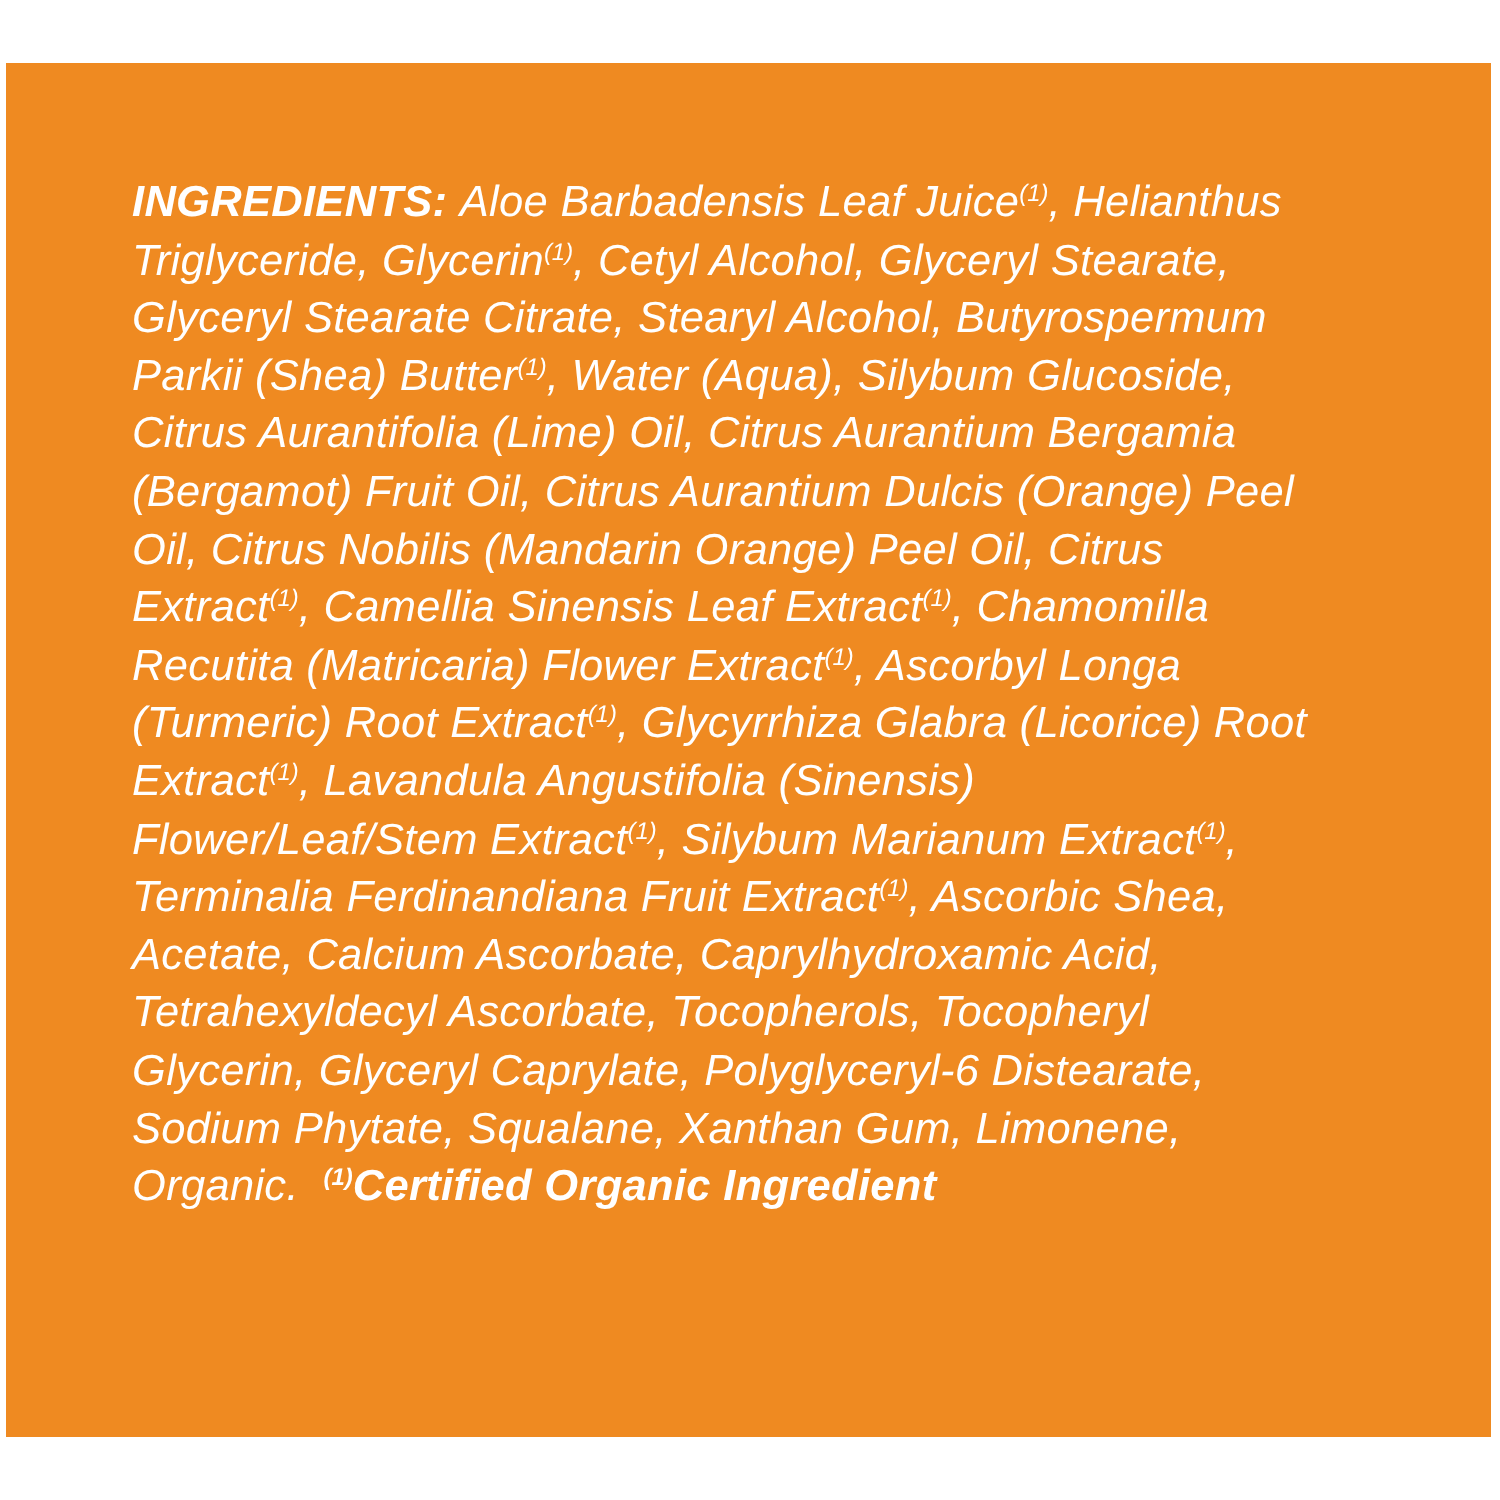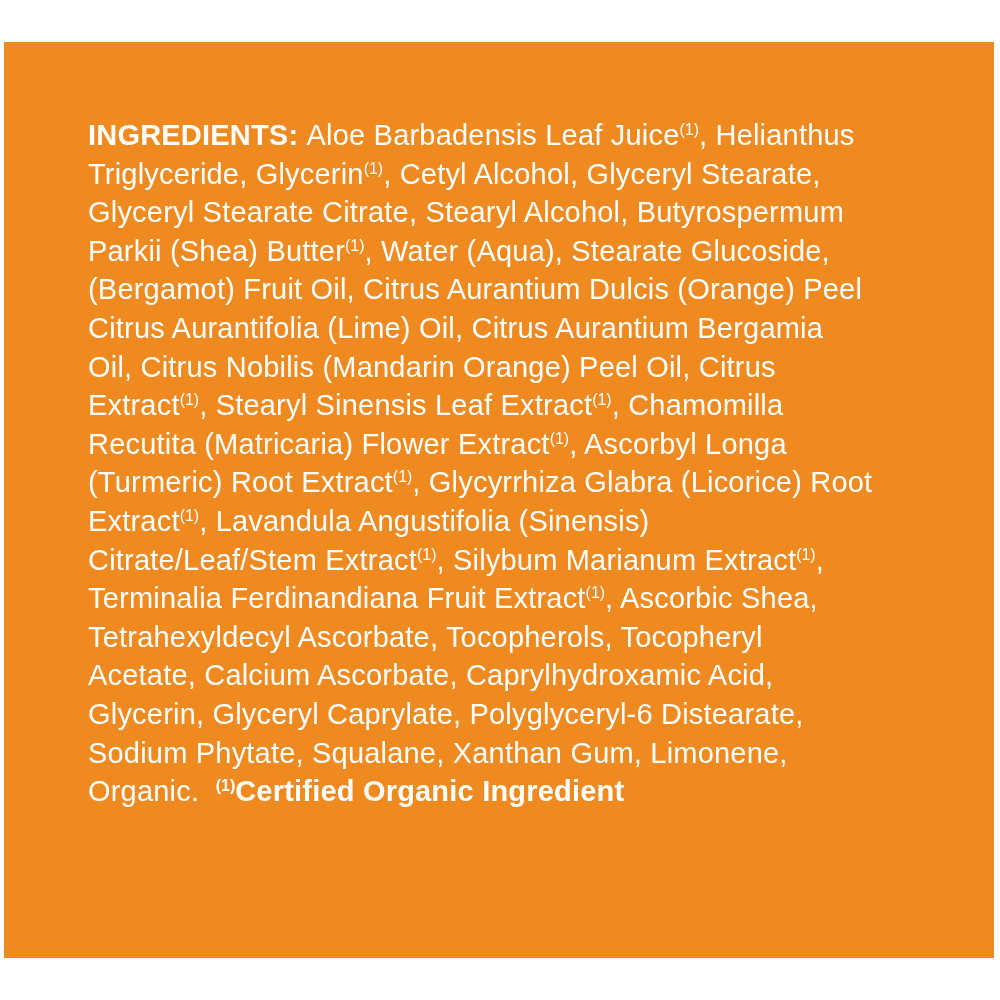--- a/index.html
+++ b/index.html
@@ -25,49 +25,50 @@
     width: 990px; height: 916px;
     background: var(--panel-bg);
   }
   .ingredients-text {
     position: absolute;
     left: 84px; top: 74px; right: 56px;
     color: var(--text-color);
     font-size: 29px;
     line-height: 38.6px;
     letter-spacing: 0.2px;
+    font-style: italic;
   }
   .line { white-space: pre; }
   .b { font-weight: bold; }
   .sup {
     font-size: 0.55em;
     vertical-align: 0.62em;
     line-height: 0;
     letter-spacing: 0;
   }
 </style>
 </head>
 <body>
 
 <div class="page">
   <div class="panel">
     <div class="ingredients-text">
         <div class="line"><span class="b">INGREDIENTS: </span><span>Aloe Barbadensis Leaf Juice</span><span class="sup">(1)</span><span>, Helianthus</span></div>
         <div class="line"><span>Triglyceride, Glycerin</span><span class="sup">(1)</span><span>, Cetyl Alcohol, Glyceryl Stearate,</span></div>
         <div class="line"><span>Glyceryl Stearate Citrate, Stearyl Alcohol, Butyrospermum</span></div>
-        <div class="line"><span>Parkii (Shea) Butter</span><span class="sup">(1)</span><span>, Water (Aqua), Stearate Glucoside,</span></div>
+        <div class="line"><span>Parkii (Shea) Butter</span><span class="sup">(1)</span><span>, Water (Aqua), Silybum Glucoside,</span></div>
+        <div class="line"><span>Citrus Aurantifolia (Lime) Oil, Citrus Aurantium Bergamia</span></div>
         <div class="line"><span>(Bergamot) Fruit Oil, Citrus Aurantium Dulcis (Orange) Peel</span></div>
-        <div class="line"><span>Citrus Aurantifolia (Lime) Oil, Citrus Aurantium Bergamia</span></div>
         <div class="line"><span>Oil, Citrus Nobilis (Mandarin Orange) Peel Oil, Citrus</span></div>
-        <div class="line"><span>Extract</span><span class="sup">(1)</span><span>, Stearyl Sinensis Leaf Extract</span><span class="sup">(1)</span><span>, Chamomilla</span></div>
+        <div class="line"><span>Extract</span><span class="sup">(1)</span><span>, Camellia Sinensis Leaf Extract</span><span class="sup">(1)</span><span>, Chamomilla</span></div>
         <div class="line"><span>Recutita (Matricaria) Flower Extract</span><span class="sup">(1)</span><span>, Ascorbyl Longa</span></div>
         <div class="line"><span>(Turmeric) Root Extract</span><span class="sup">(1)</span><span>, Glycyrrhiza Glabra (Licorice) Root</span></div>
         <div class="line"><span>Extract</span><span class="sup">(1)</span><span>, Lavandula Angustifolia (Sinensis)</span></div>
-        <div class="line"><span>Citrate/Leaf/Stem Extract</span><span class="sup">(1)</span><span>, Silybum Marianum Extract</span><span class="sup">(1)</span><span>,</span></div>
+        <div class="line"><span>Flower/Leaf/Stem Extract</span><span class="sup">(1)</span><span>, Silybum Marianum Extract</span><span class="sup">(1)</span><span>,</span></div>
         <div class="line"><span>Terminalia Ferdinandiana Fruit Extract</span><span class="sup">(1)</span><span>, Ascorbic Shea,</span></div>
+        <div class="line"><span>Acetate, Calcium Ascorbate, Caprylhydroxamic Acid,</span></div>
         <div class="line"><span>Tetrahexyldecyl Ascorbate, Tocopherols, Tocopheryl</span></div>
-        <div class="line"><span>Acetate, Calcium Ascorbate, Caprylhydroxamic Acid,</span></div>
         <div class="line"><span>Glycerin, Glyceryl Caprylate, Polyglyceryl-6 Distearate,</span></div>
         <div class="line"><span>Sodium Phytate, Squalane, Xanthan Gum, Limonene,</span></div>
         <div class="line"><span>Organic.  </span><span class="b sup">(1)</span><span class="b">Certified Organic Ingredient</span></div>
       </div>
   </div>
 </div>
 
 </body></html>

